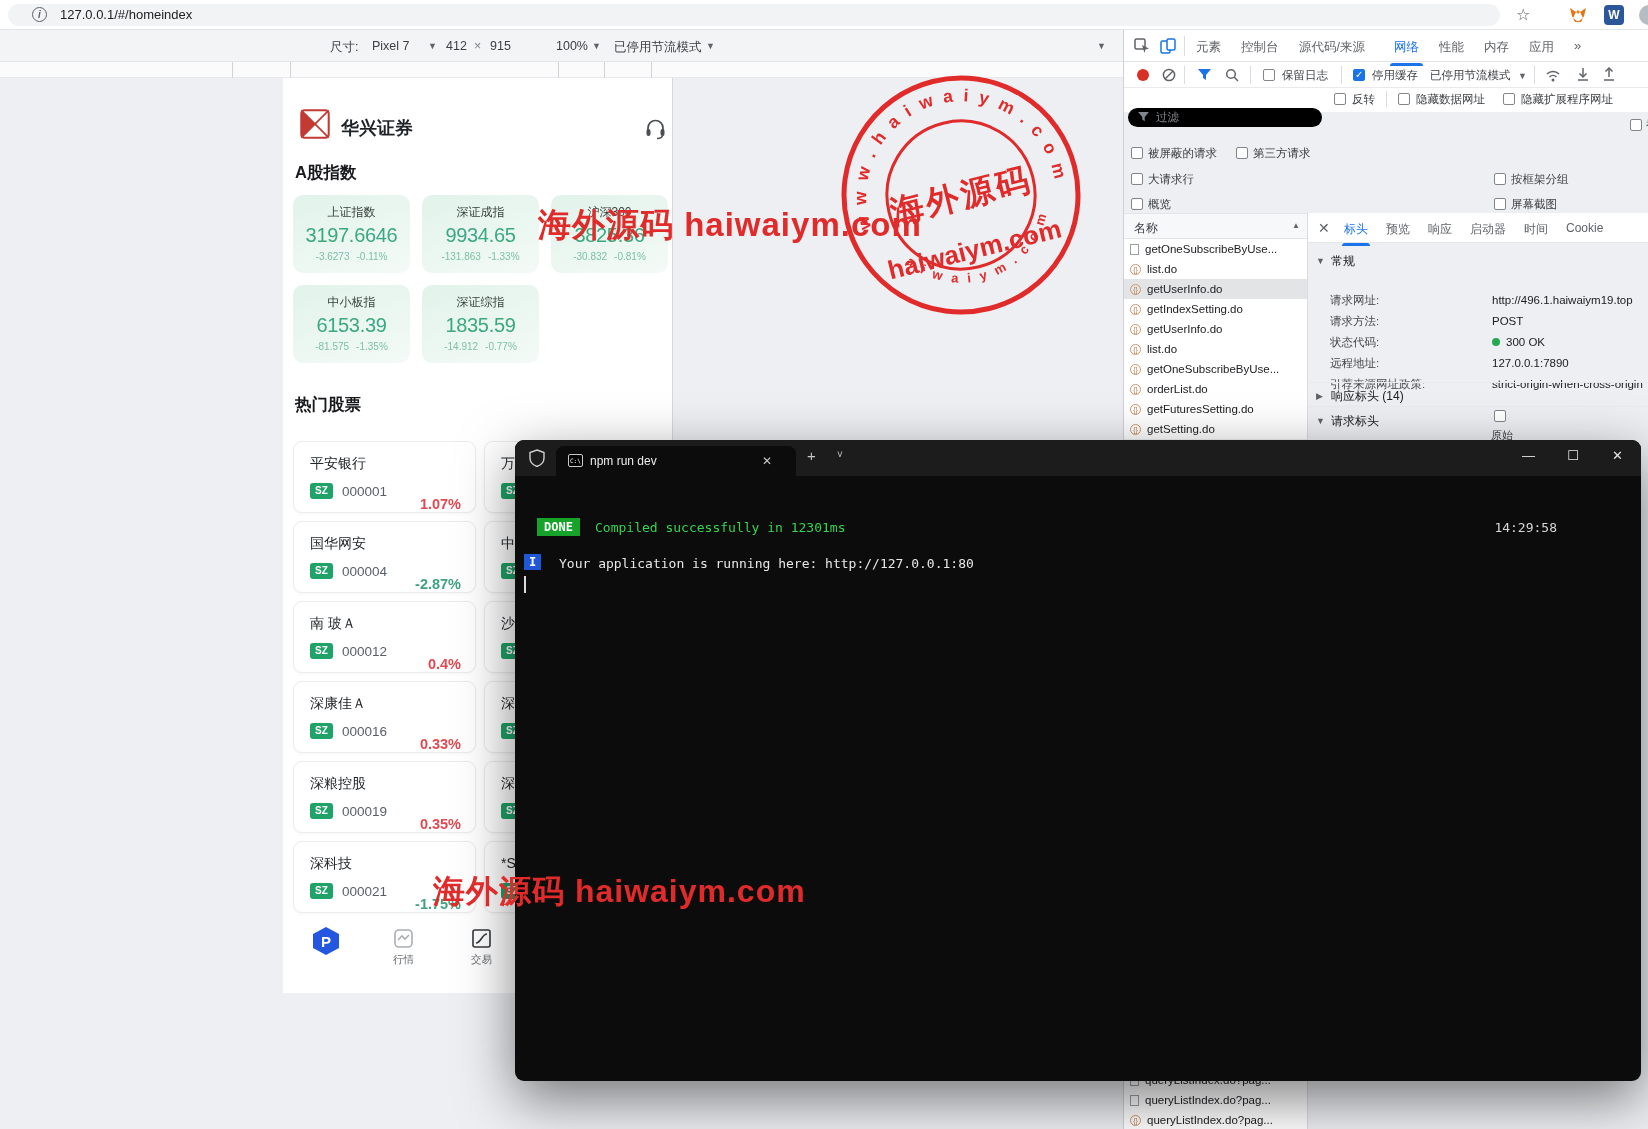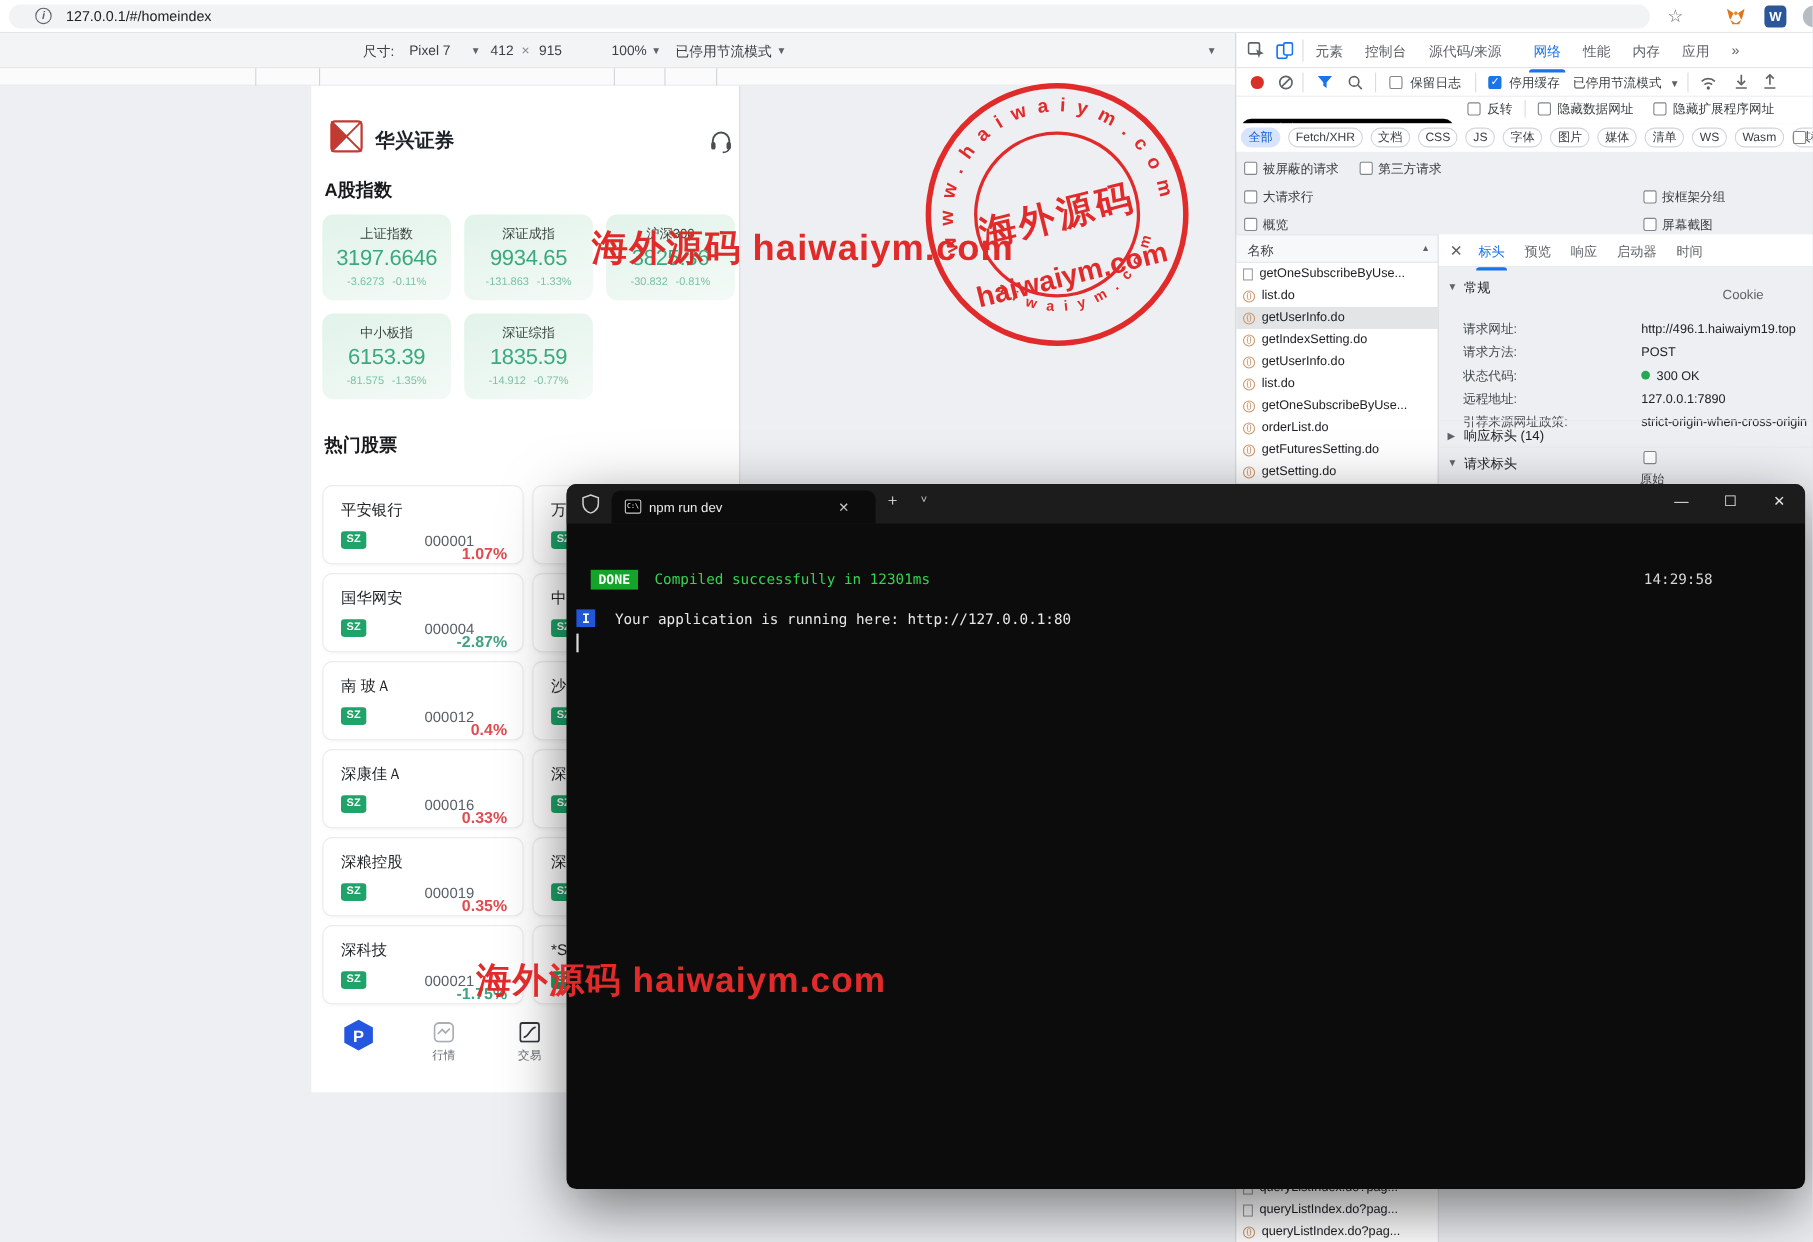--- a/index.html
+++ b/index.html
@@ -36,21 +36,21 @@
   .icard .t{font-size:12px;color:#39423e;margin-top:9px;}
   .icard .v{font-size:20px;color:#3ba97d;margin-top:3px;font-weight:500;letter-spacing:-.3px;}
   .icard .c{font-size:10px;color:#7cc2a4;margin-top:4px;display:flex;justify-content:center;gap:7px;}
   .sgrid{left:293px;top:441px;width:374px;display:grid;grid-template-columns:183px 183px;
     grid-auto-rows:72px;column-gap:8px;row-gap:8px;}
   .scard{position:relative;background:#fff;border:1px solid #ececec;border-radius:9px;
     box-shadow:0 1px 3px rgba(0,0,0,.04);}
   .scard .nm{position:absolute;left:16px;top:13px;font-size:14px;color:#23272b;white-space:nowrap;}
   .scard .pc{position:absolute;right:14px;top:13px;font-size:14.5px;font-weight:bold;margin-top:41px;}
   .pc.up{color:#e24a50;}.pc.down{color:#3fa37f;}
-  .scard .code{position:absolute;left:48px;top:42px;font-size:13.5px;color:#585f66;margin-left:44px;}
+  .scard .code{position:absolute;left:48px;top:42px;font-size:13.5px;color:#585f66;}
   .sz{position:absolute;left:16px;top:41px;width:23px;height:16px;background:#1fa368;border-radius:3px;
     color:#fff;font-size:10px;font-weight:bold;text-align:center;line-height:16px;}
   .nav-label{position:absolute;font-size:10.5px;color:#666b70;}
   
   .dt-border{left:1123px;top:30px;width:1px;height:1099px;background:#cdd1d6;}
   .dt-tabs{left:1124px;top:30px;width:524px;height:32px;background:#fff;border-bottom:1px solid #e0e3e6;}
   .dtab{position:absolute;top:9px;font-size:12.5px;color:#5f6368;white-space:nowrap;}
   .dtab.active{color:#1a73e8;}
   .dtab.active::after{content:"";position:absolute;left:-4px;right:-4px;bottom:-10px;height:3px;
     background:#1a73e8;border-radius:3px 3px 0 0;}
@@ -398,35 +398,20 @@
     </div>
     <div class="cb" style="left:210px;top:5px"></div>
     <span class="abs nowrap" style="left:228px;top:4px">反转</span>
     <div class="vsep" style="left:262px;top:3px;height:16px"></div>
     <div class="cb" style="left:274px;top:5px"></div>
     <span class="abs nowrap" style="left:292px;top:4px">隐藏数据网址</span>
     <div class="cb" style="left:379px;top:5px"></div>
     <span class="abs nowrap" style="left:397px;top:4px">隐藏扩展程序网址</span>
   </div>
 
-  <div class="abs dt-chips">
-
-  <span class="chip active">全部</span>
-      <span class="chip">Fetch/XHR</span>
-      <span class="chip">文档</span>
-      <span class="chip">CSS</span>
-      <span class="chip">JS</span>
-      <span class="chip">字体</span>
-      <span class="chip">图片</span>
-      <span class="chip">媒体</span>
-      <span class="chip">清单</span>
-      <span class="chip">WS</span>
-      <span class="chip">Wasm</span>
-      <span class="chip">其他</span>
-    </div>
   <div class="cb" style="left:1630px;top:119px"></div>
   <span class="abs optrow" style="left:1646px;top:118px">被</span>
 
   <div class="cb" style="left:1131px;top:147px"></div>
   <span class="abs optrow" style="left:1148px;top:146px">被屏蔽的请求</span>
   <div class="cb" style="left:1236px;top:147px"></div>
   <span class="abs optrow" style="left:1253px;top:146px">第三方请求</span>
 
   <div class="cb" style="left:1131px;top:173px"></div>
   <span class="abs optrow" style="left:1148px;top:172px">大请求行</span>
@@ -490,21 +475,21 @@
   <div class="abs det-tabs">
     <span class="abs" style="left:10px;top:7px;font-size:14px;color:#5f6368">✕</span>
   </div>
   <div>
 
   <span class="det-tab active" style="left: 1344px; top: 221px; z-index: 2; position: absolute;">标头</span>
       <span class="det-tab" style="left: 1386px; top: 221px; z-index: 2; position: absolute;">预览</span>
       <span class="det-tab" style="left: 1428px; top: 221px; z-index: 2; position: absolute;">响应</span>
       <span class="det-tab" style="left: 1470px; top: 221px; z-index: 2; position: absolute;">启动器</span>
       <span class="det-tab" style="left: 1524px; top: 221px; z-index: 2; position: absolute;">时间</span>
-      <span class="det-tab" style="left: 1566px; top: 221px; z-index: 2; position: absolute; margin-top: 40px;">Cookie</span>
+      <span class="det-tab" style="left: 1566px; top: 221px; z-index: 2; position: absolute;">Cookie</span>
     </div>
 
   <span class="tri" style="left:1316px;top:256px">▼</span>
   <span class="sec-label" style="left:1331px;top:253px">常规</span>
   <div class="abs gen-rows">
 
   <div class="gen-row">
         <span class="gen-k">请求网址:</span><span class="gen-v">http://496.1.haiwaiym19.top</span>
       </div>
       <div class="gen-row">

